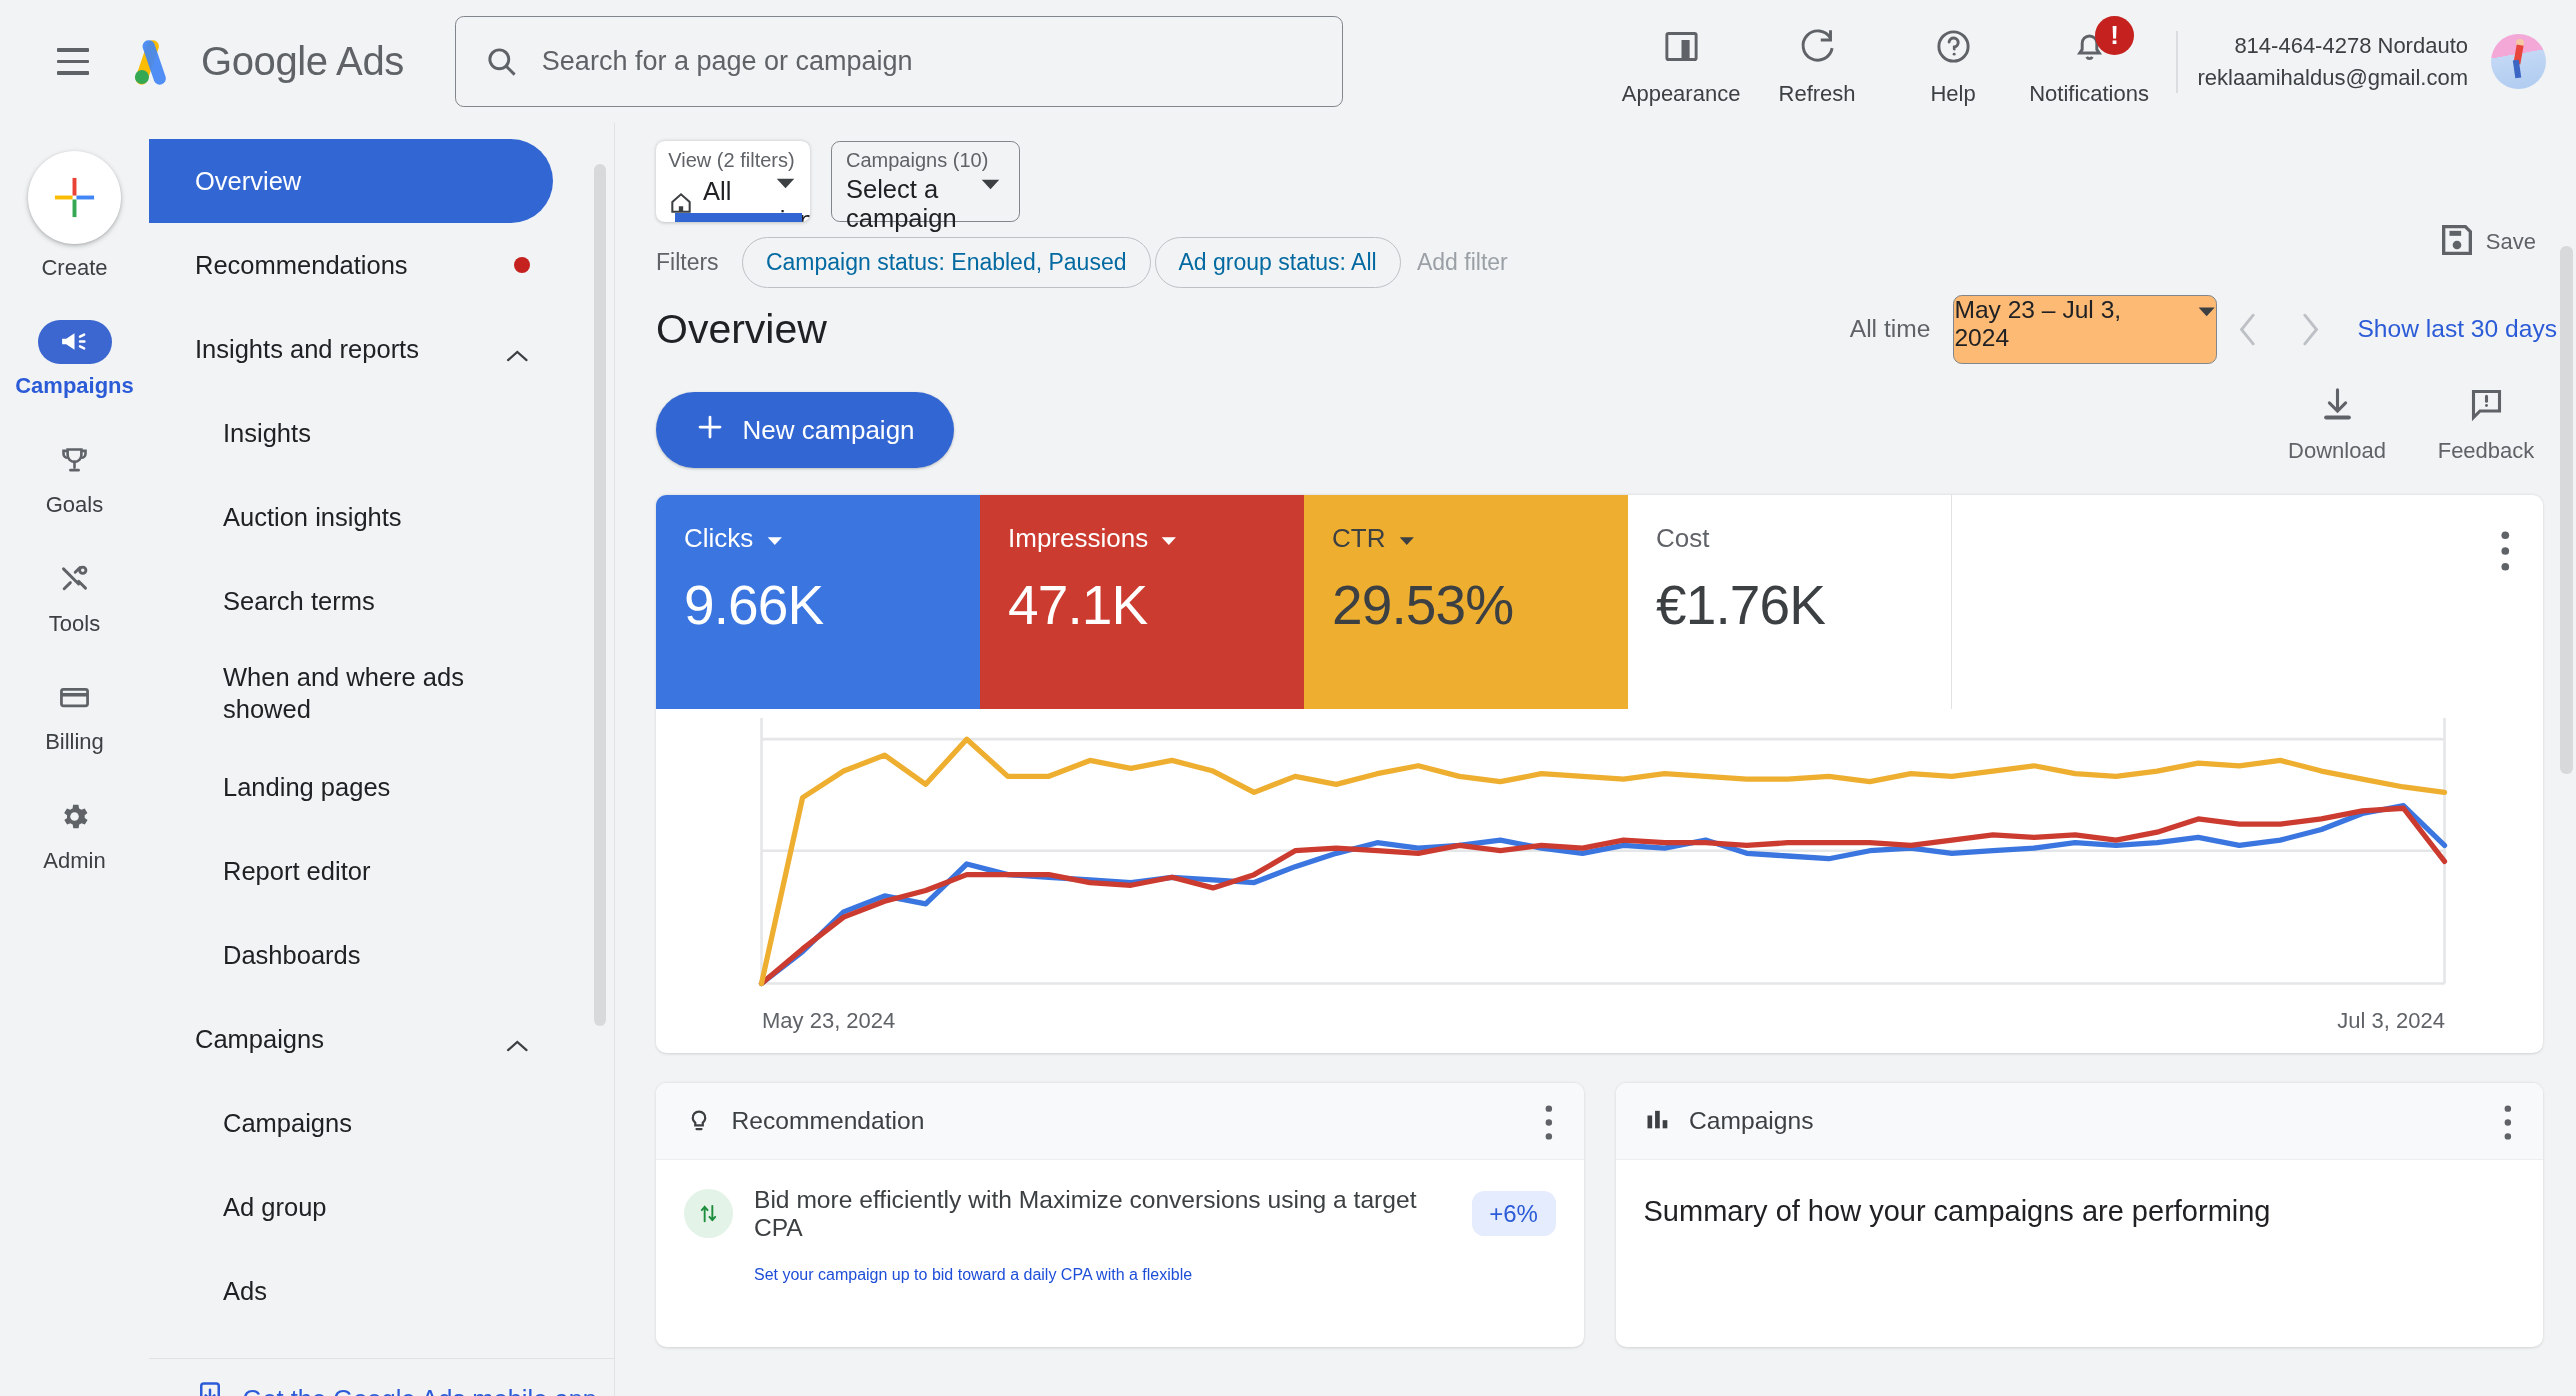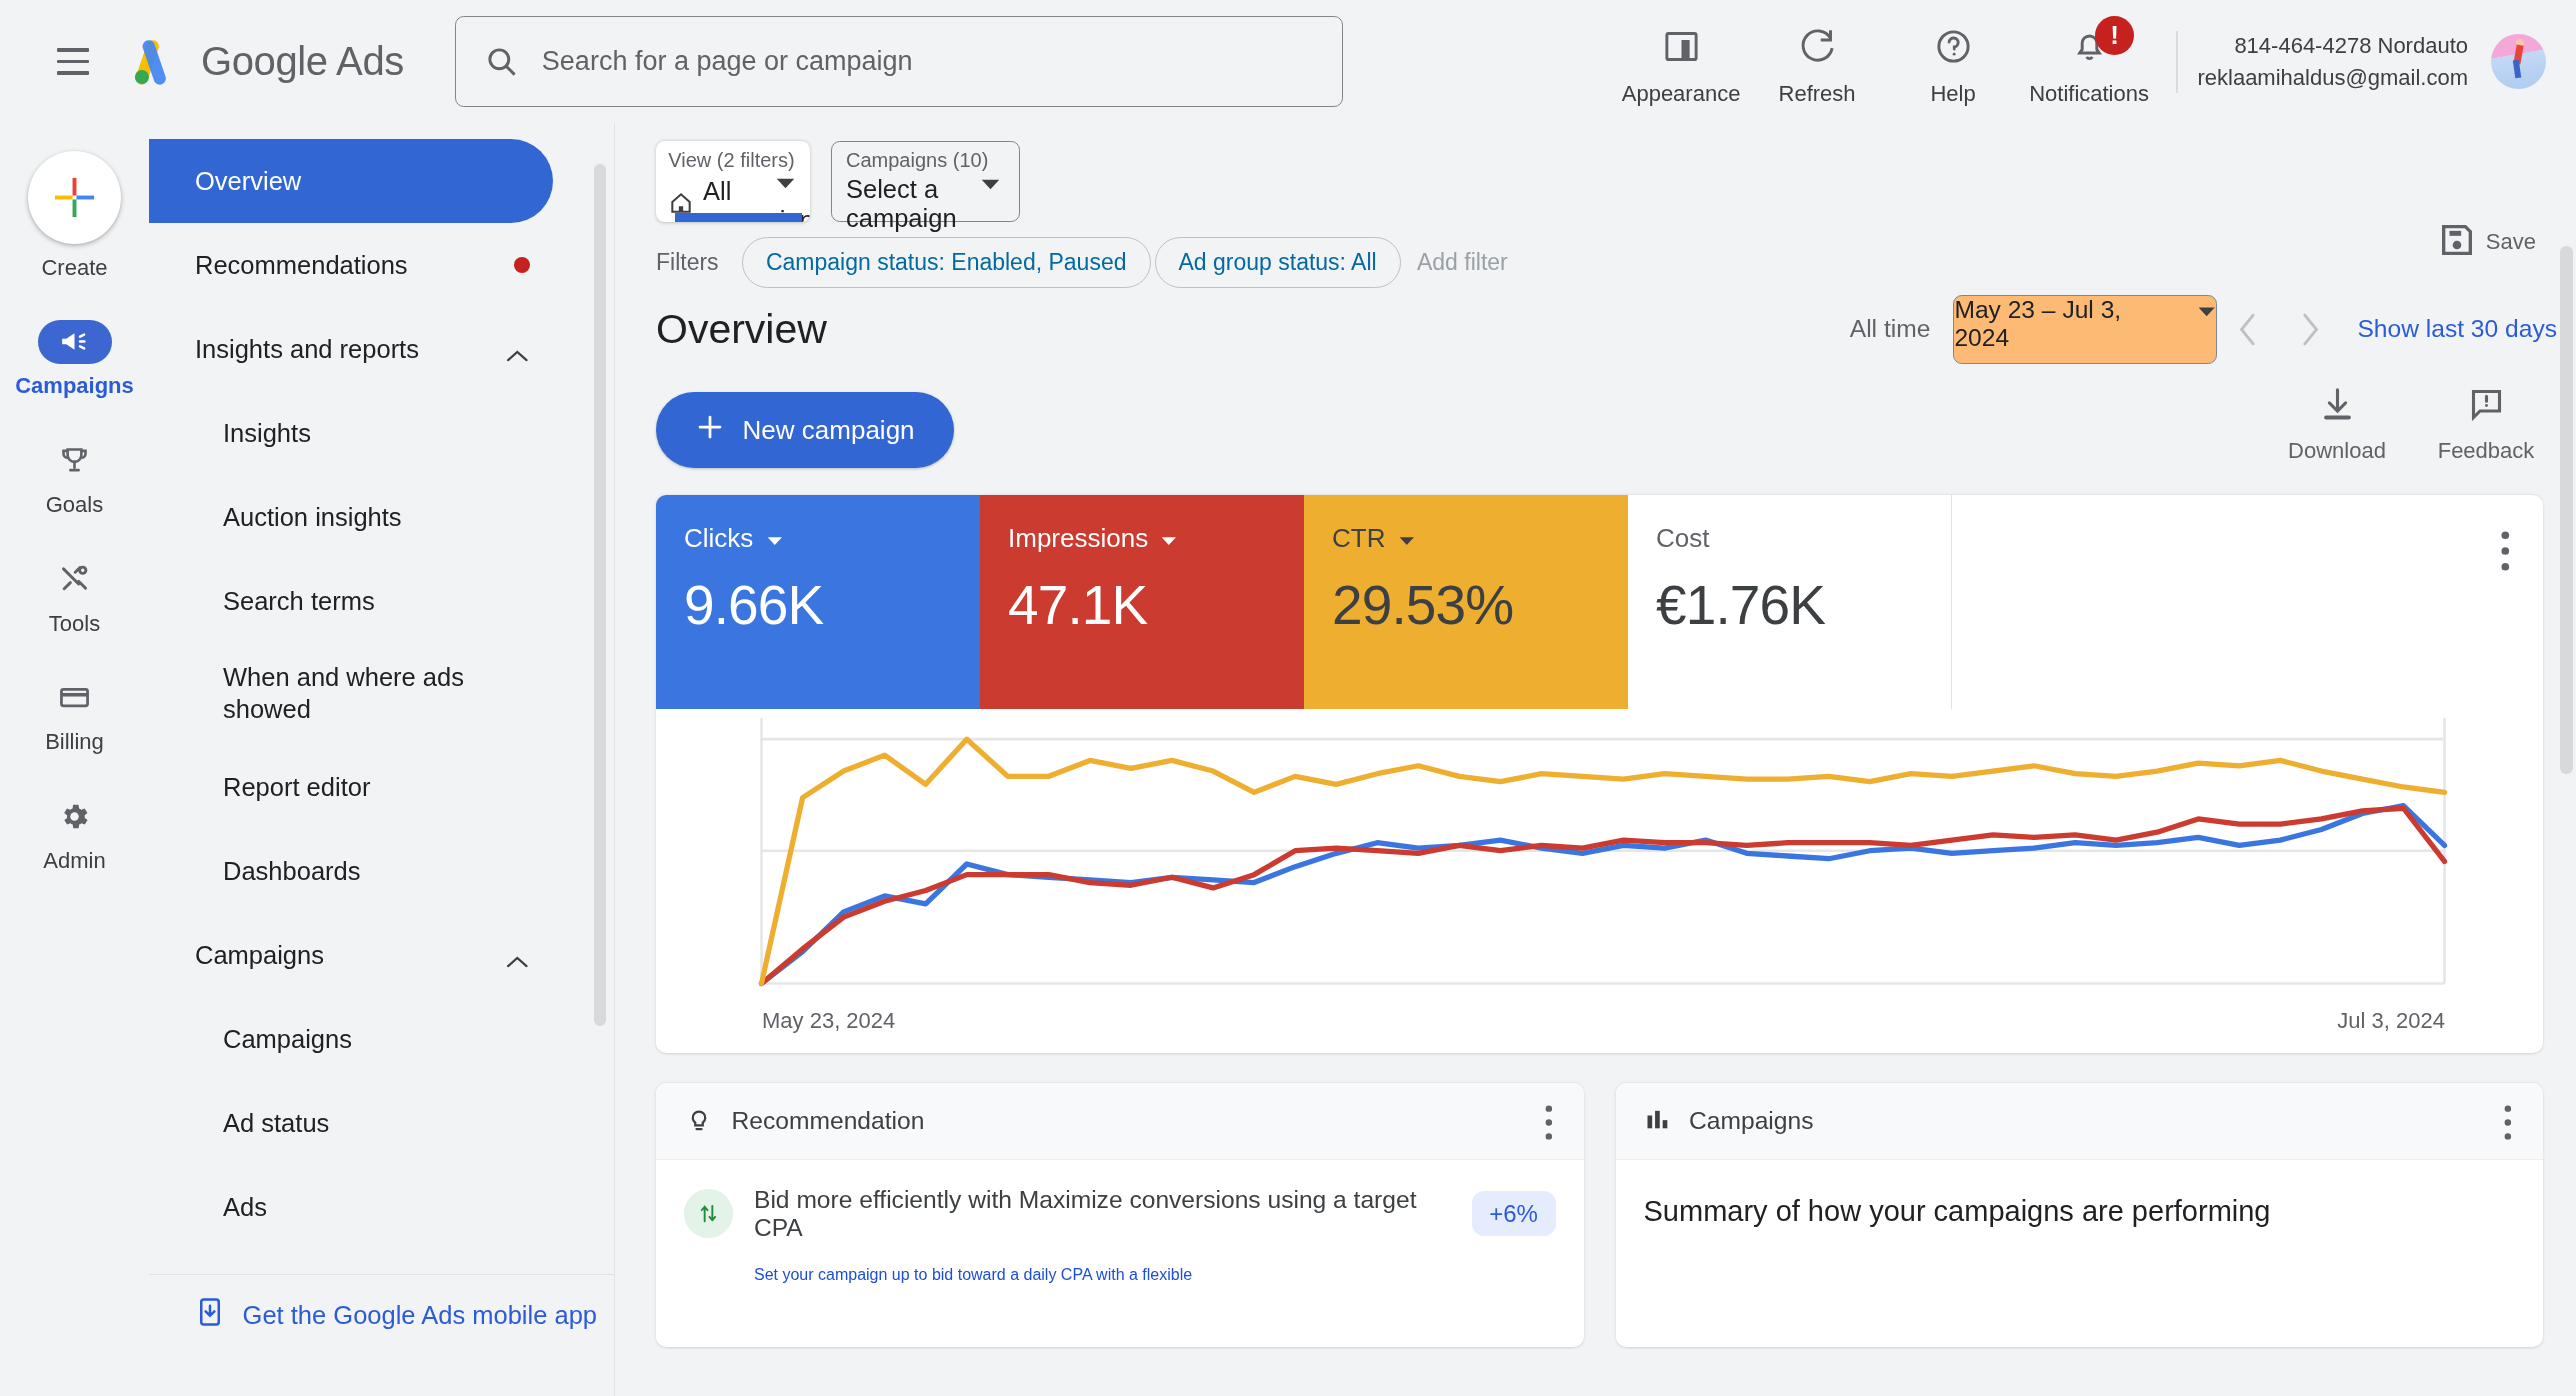--- a/index.html
+++ b/index.html
@@ -435,41 +435,44 @@
     <div class="nav-item sub">
       <span class="ni-lb">Auction insights</span>
     </div>
     <div class="nav-item sub">
       <span class="ni-lb">Search terms</span>
     </div>
     <div class="nav-item sub tall" style="width:352px;">
       <span class="ni-lb">When and where ads showed</span>
     </div>
     <div class="nav-item sub">
+      <span class="ni-lb">Landing pages</span>
+    </div>
+    <div class="nav-item sub">
       <span class="ni-lb">Report editor</span>
     </div>
     <div class="nav-item sub">
       <span class="ni-lb">Dashboards</span>
     </div>
 
     <div class="nav-item" style="width:404px;">
       <span class="ni-lb">Campaigns</span>
       <span class="spacer"></span>
       <span class="chev">
         <svg width="24.6" height="16" viewBox="0 0 24 14" fill="none" stroke="#3c4043" stroke-width="2.2" stroke-linecap="round">
             <polyline points="3,11 12,3 21,11"></polyline>
           </svg>
       </span>
     </div>
 
     <div class="nav-item sub">
       <span class="ni-lb">Campaigns</span>
     </div>
     <div class="nav-item sub">
-      <span class="ni-lb">Ad status</span>
+      <span class="ni-lb">Ad group</span>
     </div>
     <div class="nav-item sub">
       <span class="ni-lb">Ads</span>
     </div>
 
     <div class="nav-divider"></div>
 
     <div class="mobile-link">
       <span>
         <svg width="30" height="30" viewBox="0 0 24 24" fill="none" stroke="#2b5bd7" stroke-width="2">

